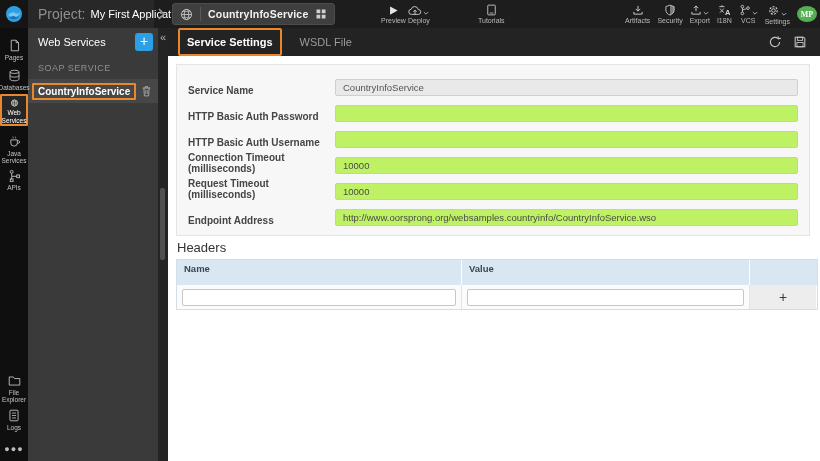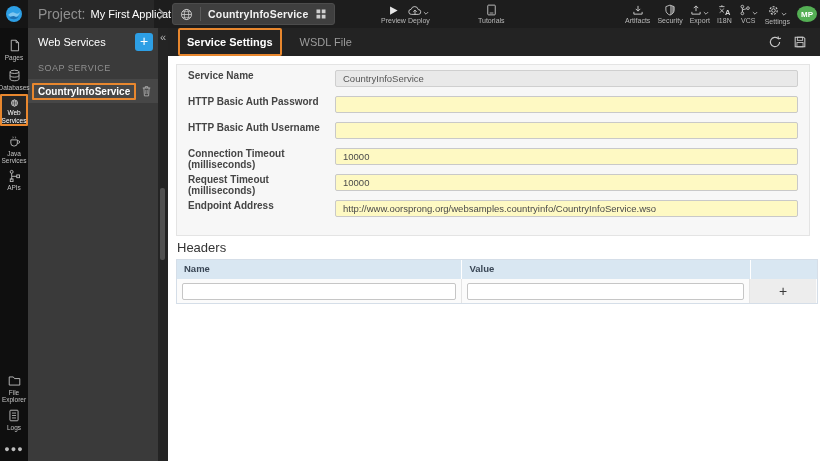--- a/index.html
+++ b/index.html
@@ -15,21 +15,21 @@
   .project-name { font-size:11px; color:#ffffff; }
   .crumb-chev { position:absolute; left:158px; top:8px; }
   .service-tab { position:absolute; left:172px; top:3px; height:22px; background:#3f3f3f; border:1px solid #4c4c4c; border-radius:3px; display:flex; align-items:center; padding:0 7px; gap:7px; }
   .service-tab .divider { width:1px; height:14px; background:#5a5a5a; }
   .service-tab-label { font-size:10.5px; font-weight:bold; color:#f2f2f2; letter-spacing:.2px; }
   .tb-action { position:absolute; top:2px; height:24px; display:flex; flex-direction:column; align-items:center; justify-content:center; gap:1px; color:#d6d6d6; }
   .tb-action .lbl { font-size:7px; color:#b9b9b9; white-space:nowrap; }
   .tb-action .ic-row { display:flex; align-items:flex-end; gap:1px; }
   .right-cluster { position:absolute; right:3px; top:2px; height:24px; display:flex; align-items:center; gap:7px; }
   .right-cluster .tb-action { position:static; }
-  .avatar { width:20px; height:16px; border-radius:50%; background:var(--avatar-green,#54AF54); color:#fff; font-size:8px; font-weight:bold; display:flex; align-items:center; justify-content:center; }
+  .avatar { width:20px; height:16px; border-radius:50%; background:var(--avatar-green,#54AF54); color:#fff; font-size:8px; font-weight:bold; display:flex; align-items:center; justify-content:center;font-family:Liberation Serif, serif; }
 
   
   .rail { position:absolute; left:0; top:28px; width:28px; height:433px; background:#0f0f0f; z-index:9; }
   .rail-item { position:absolute; left:0; width:28px; display:flex; flex-direction:column; align-items:center; gap:2px; color:#c2c2c2; padding-top:3px; }
   .rail-item .rlbl { font-size:6.5px; line-height:1.15; text-align:center; color:#c2c2c2; }
   .rail-item.selected { background:#262626; border:2px solid var(--accent,#E8872E); border-radius:1px; color:#fff; }
   .rail-more { position:absolute; left:0; top:416px; width:28px; text-align:center; color:#bdbdbd; font-size:9px; letter-spacing:1px; }
 
   
   .panel { position:absolute; left:28px; top:28px; width:130px; height:433px; background:#3a3a3a; z-index:8; }
@@ -50,28 +50,28 @@
   .scroll-thumb { position:absolute; left:2px; top:160px; width:5px; height:72px; background:#515151; border-radius:2px; }
 
   
   .content-header { position:absolute; left:168px; top:28px; width:652px; height:28px; background:#232323; display:flex; align-items:center; z-index:7; }
   .tab-active { margin-left:10px; border:2px solid var(--accent,#E8872E); border-radius:2px; padding:6px 7px; font-size:11px; font-weight:bold; color:#fff; }
   .tab-inactive { margin-left:18px; font-size:11px; color:#9c9c9c; }
   .header-icons { margin-left:auto; display:flex; align-items:center; gap:11px; padding-right:13px; color:#c6c6c6; }
 
   .content-body { position:absolute; left:168px; top:56px; width:652px; height:405px; background:#ffffff; }
   .form-panel { position:absolute; left:8px; top:8px; width:634px; height:172px; background:#f7f7f7; border:1px solid #e4e4e4; padding-top:5px; }
-  .form-row { height:26px; display:flex; align-items:flex-start; }
+  .form-row { height:26px; display:flex; align-items:flex-end; }
   .form-label { width:158px; padding-left:11px; font-size:10px; font-weight:bold; color:#454545; }
-  .form-input { flex:1; margin-right:11px; height:17px; border:1px solid #c9c9c9; border-radius:2px; background:#fef9c3; font-size:9.5px; color:#4a4a4a; padding:0 7px; font-family:"Liberation Sans",sans-serif; outline:none; }
+  .form-input { flex:1; margin-right:11px; height:17px; border:1px solid #c9c9c9; border-radius:2px; background:#bef264; font-size:9.5px; color:#4a4a4a; padding:0 7px; font-family:"Liberation Sans",sans-serif; outline:none; }
   .form-input:disabled { background:#e9e9e9; border-color:#cfcfcf; color:#555; }
 
   .headers-title { position:absolute; left:9px; top:184px; font-size:13px; color:#333; }
   .hdr-table { position:absolute; left:8px; top:203px; width:642px; border:1px solid #d5dee8; }
-  .hdr-head { display:flex; height:19px; background:var(--tbl-blue,#D9E7F2);justify-content:space-between; }
+  .hdr-head { display:flex; height:25px; background:var(--tbl-blue,#D9E7F2); }
   .hdr-head .cell { font-size:9.5px; font-weight:bold; color:#3a4756; padding:3px 0 0 7px; border-right:1px solid #fff; }
   .c-name { width:285px; } .c-value { width:288px; } .c-plus { width:66px; border-right:none !important; }
   .hdr-body { display:flex; height:24px; background:#fbfbfb; }
   .hdr-body .cell { display:flex; align-items:center; border-right:1px solid #e4e4e4; }
   .hdr-body .c-plus { background:#ededed; justify-content:center; }
   .cell-input { width:100%; margin:0 5px; height:17px; border:1px solid #c6c6c6; border-radius:2px; background:#fff; font-size:9.5px; padding:0 5px; outline:none; font-family:"Liberation Sans",sans-serif; }
   .plus-btn { font-size:14px; color:#3a3a3a; line-height:14px; }
 </style>
 </head>
 <body>

